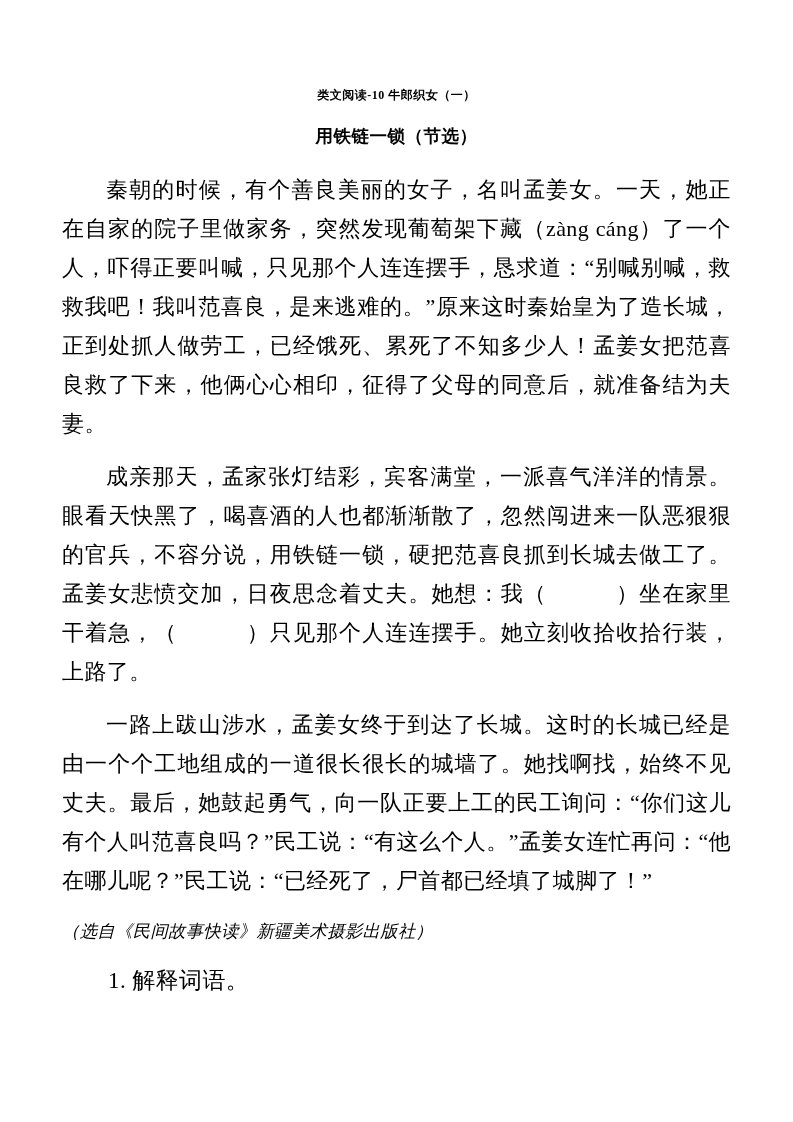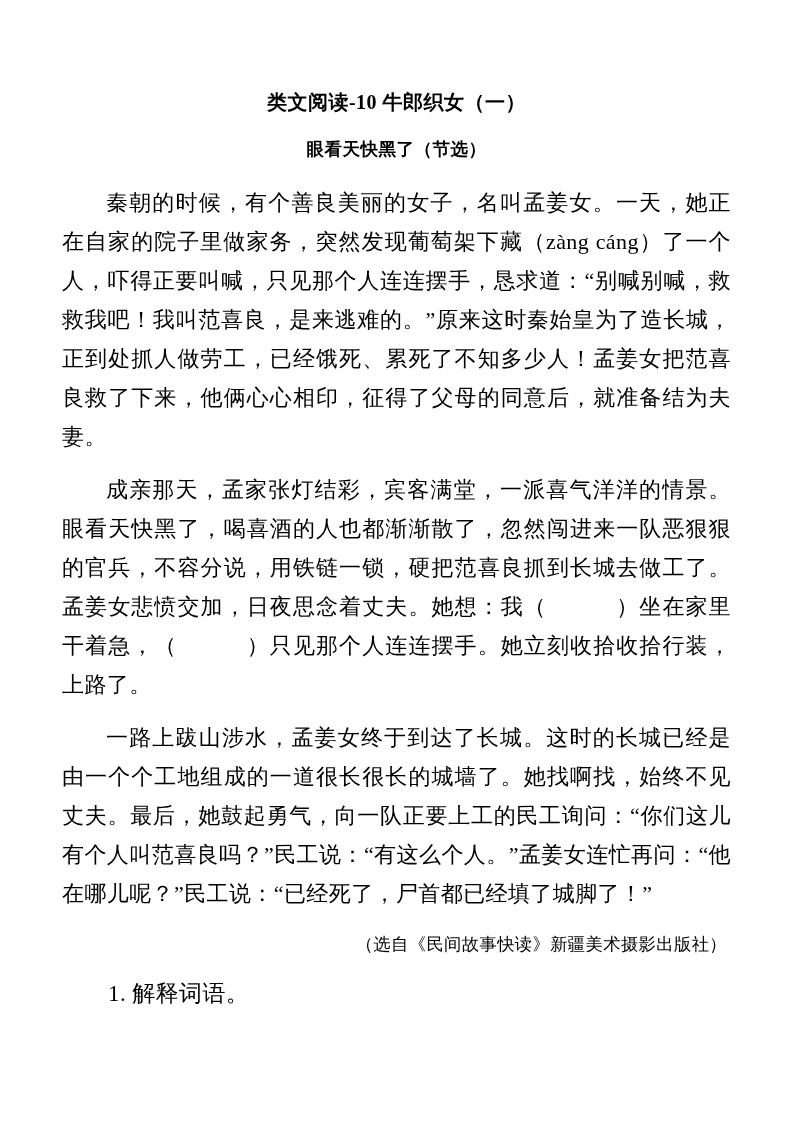--- a/index.html
+++ b/index.html
@@ -17,21 +17,21 @@
   }
   .page {
     width: 793px;
     height: 1122px;
     box-sizing: border-box;
     padding: 72px 62px 40px 62px;
     position: relative;
   }
   .title {
     text-align: center;
-    font-size: 20px;
+    font-size: 12px;
     font-weight: 700;
     letter-spacing: 0.5px;
     margin: 14px 0 0 0;
     line-height: 1.6;
   }
   .subtitle {
     text-align: center;
     font-size: 17.5px;
     font-weight: 700;
     letter-spacing: 0.5px;
@@ -46,42 +46,43 @@
     text-indent: 2em;
     margin: 14px 0 0 0;
     letter-spacing: 0.4px;
   }
   .para.first {
     margin-top: 20px;
   }
   .source {
     font-size: 17.3px;
     line-height: 39px;
-    text-align: right;
+    text-align: left;
     margin: 12px 0 0 0;
     padding-right: 4px;
     letter-spacing: 0.4px;
+    font-style: italic;
   }
   .question {
     font-size: 23px;
     line-height: 39px;
     text-indent: 2em;
     margin: 10px 0 0 0;
     font-weight: 400;
     letter-spacing: 0.4px;
   }
 </style>
 </head>
 <body>
 
 <div class="page">
 
   <div class="title">类文阅读-10  牛郎织女（一）</div>
 
-  <div class="subtitle">眼看天快黑了（节选）</div>
+  <div class="subtitle">用铁链一锁（节选）</div>
 
   <p class="para first">秦朝的时候，有个善良美丽的女子，名叫孟姜女。一天，她正在自家的院子里做家务，突然发现葡萄架下藏（zàng  cáng）了一个人，吓得正要叫喊，只见那个人连连摆手，恳求道：“别喊别喊，救救我吧！我叫范喜良，是来逃难的。”原来这时秦始皇为了造长城，正到处抓人做劳工，已经饿死、累死了不知多少人！孟姜女把范喜良救了下来，他俩心心相印，征得了父母的同意后，就准备结为夫妻。</p>
 
   <p class="para">成亲那天，孟家张灯结彩，宾客满堂，一派喜气洋洋的情景。眼看天快黑了，喝喜酒的人也都渐渐散了，忽然闯进来一队恶狠狠的官兵，不容分说，用铁链一锁，硬把范喜良抓到长城去做工了。孟姜女悲愤交加，日夜思念着丈夫。她想：我（　　　）坐在家里干着急，（　　　）只见那个人连连摆手。她立刻收拾收拾行装，上路了。</p>
 
   <p class="para">一路上跋山涉水，孟姜女终于到达了长城。这时的长城已经是由一个个工地组成的一道很长很长的城墙了。她找啊找，始终不见丈夫。最后，她鼓起勇气，向一队正要上工的民工询问：“你们这儿有个人叫范喜良吗？”民工说：“有这么个人。”孟姜女连忙再问：“他在哪儿呢？”民工说：“已经死了，尸首都已经填了城脚了！”</p>
 
 
   <div class="source">（选自《民间故事快读》新疆美术摄影出版社）</div>
 

